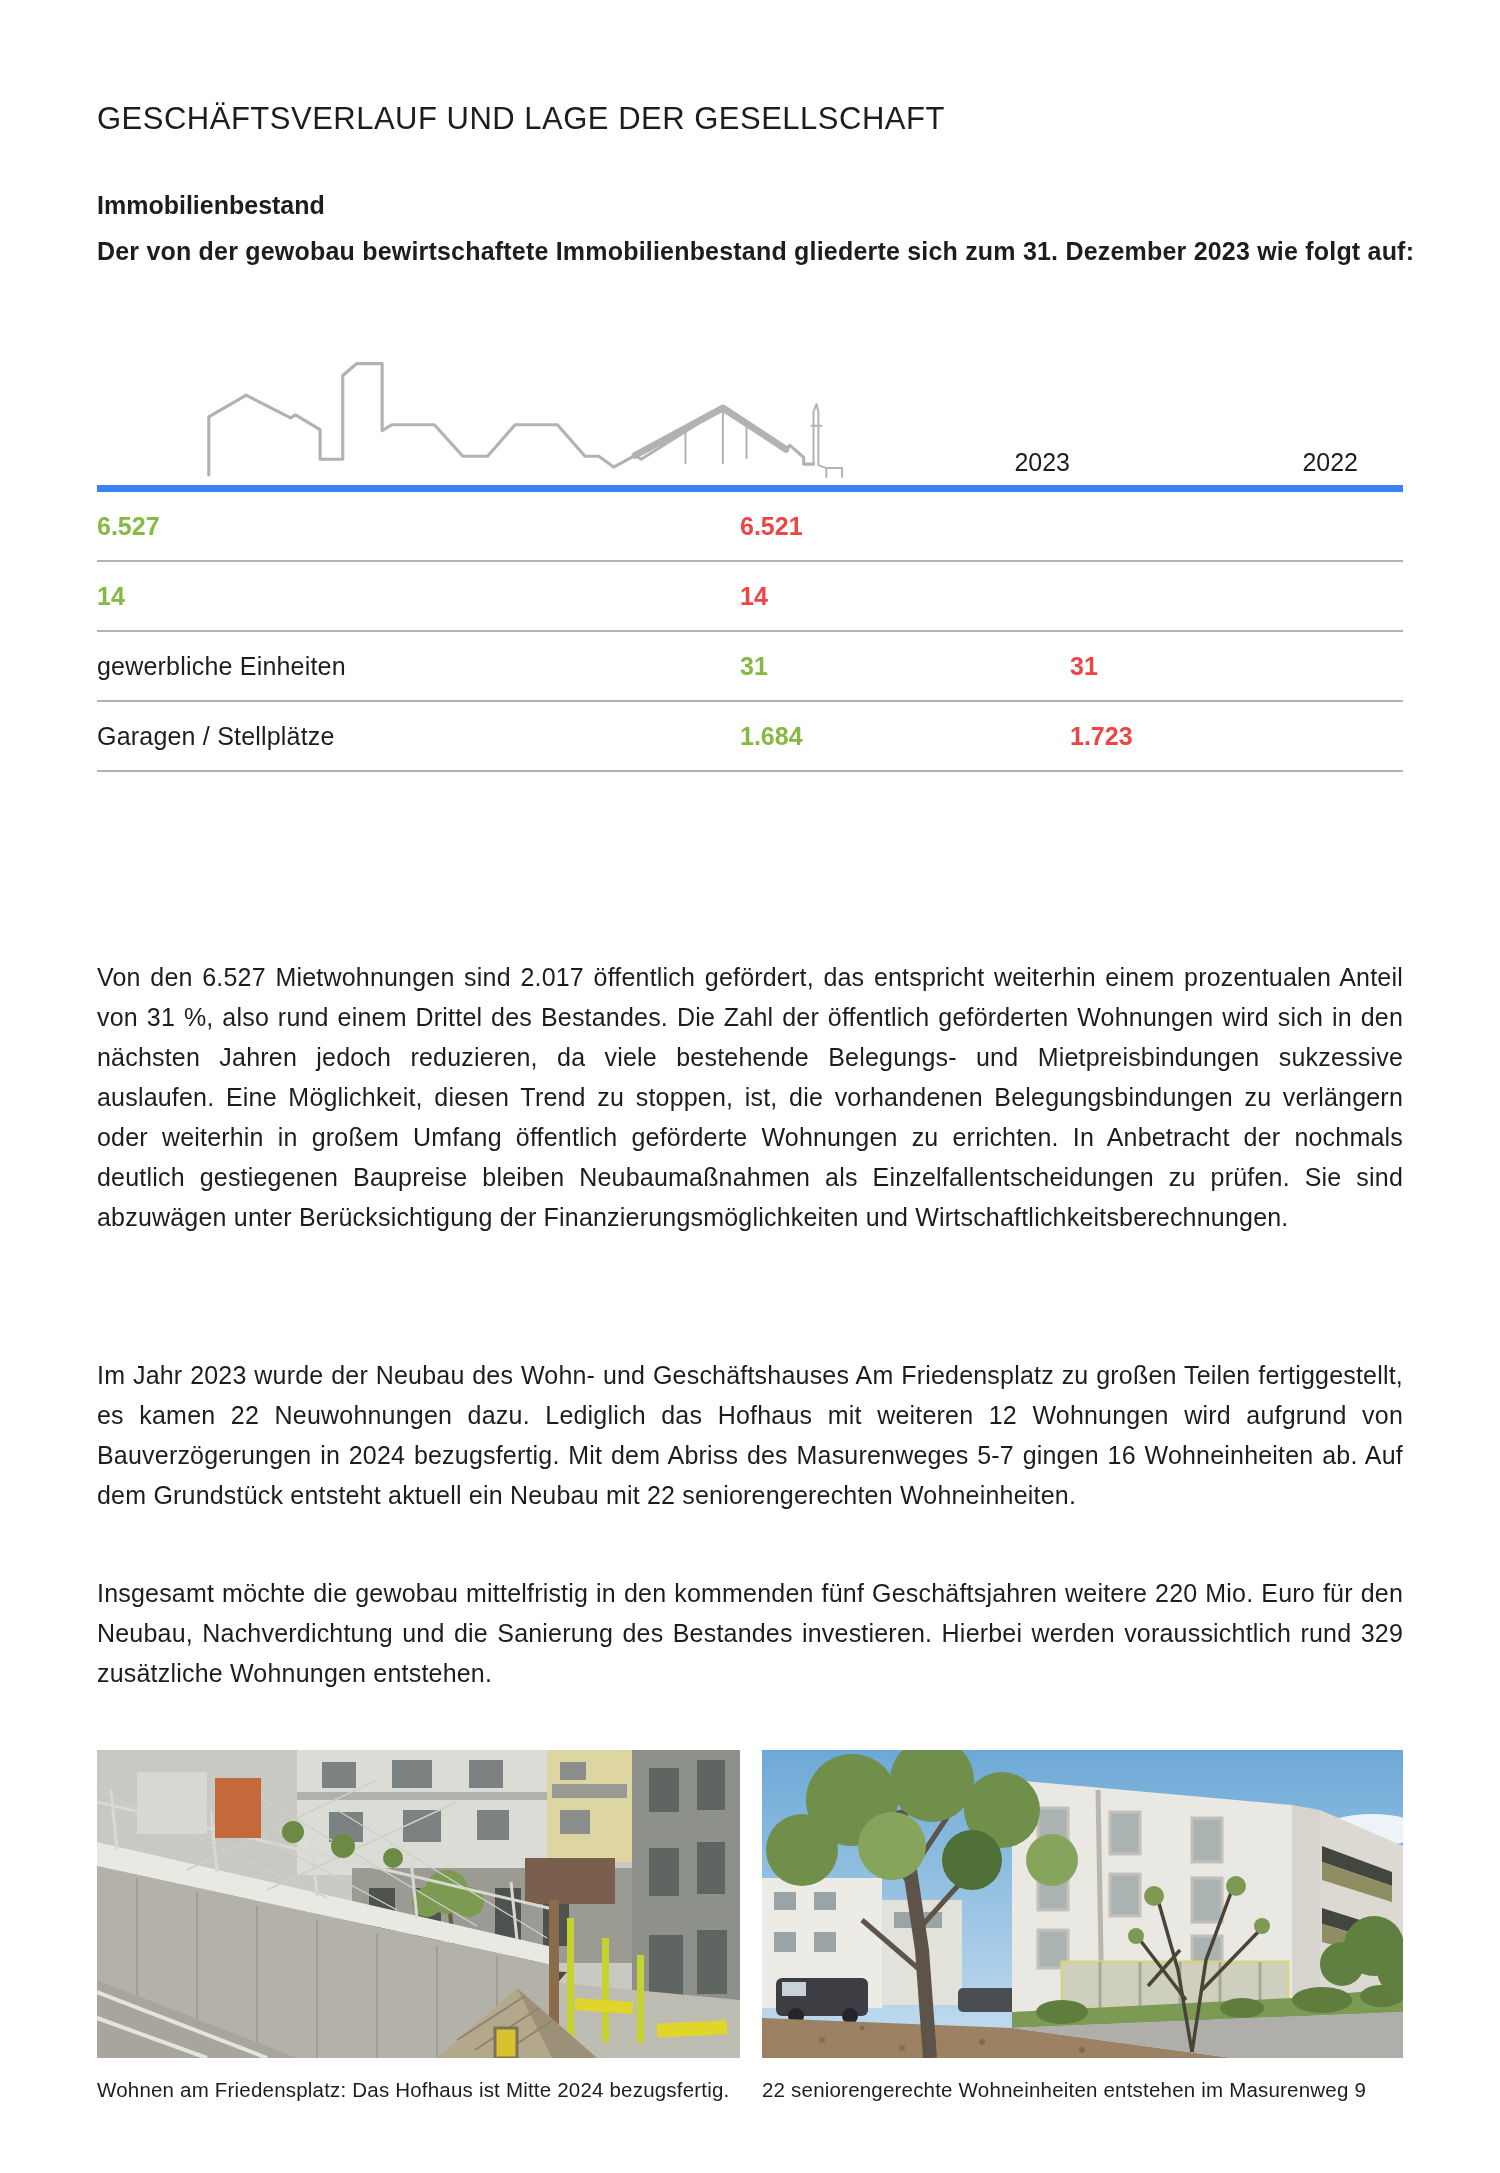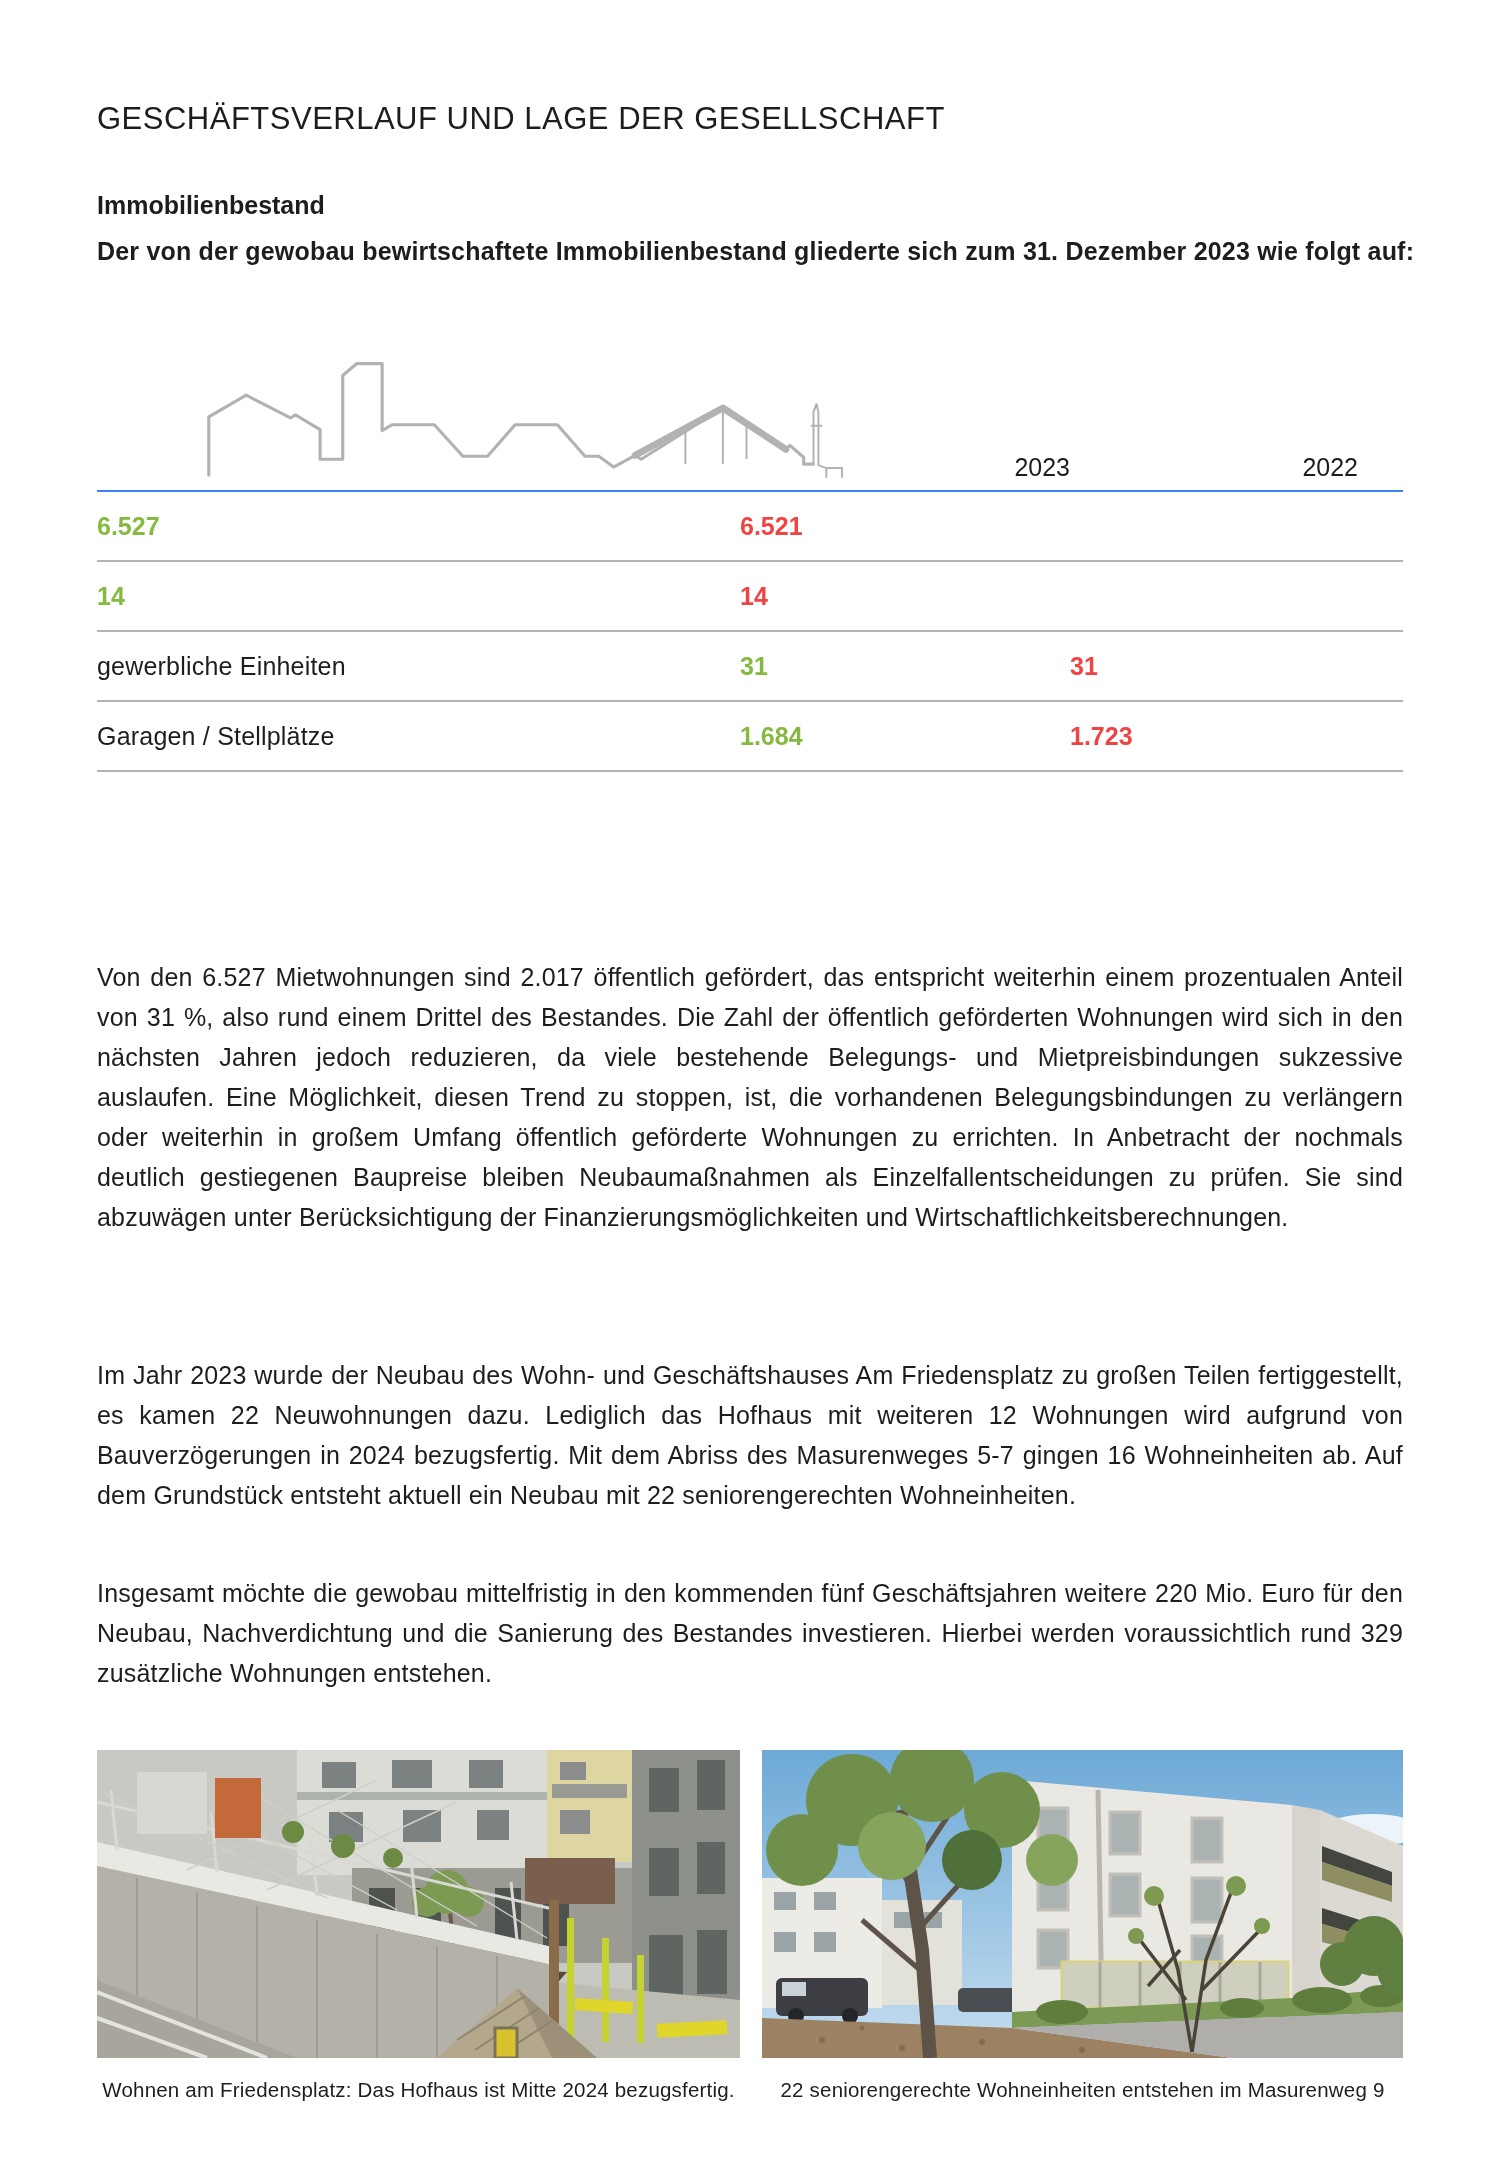--- a/index.html
+++ b/index.html
@@ -30,21 +30,21 @@
 
   
   .skyline{left:195px;top:338px;}
 
   
   .table{left:97px;top:440px;width:1306px;}
   .thead{
     display:grid;grid-template-columns:643px 330px 288px;
     padding-right:45px;box-sizing:border-box;
     align-items:end;height:52px;
-    border-bottom:2px solid #3b82f6;
+    border-bottom:7px solid #3b82f6;
   }
   .thead .year{
     text-align:right;font-size:25px;font-weight:400;padding-bottom:8px;
   }
   .trow{
     display:grid;grid-template-columns:643px 330px 288px;
     padding-right:45px;box-sizing:border-box;
     align-items:center;height:70px;
     border-bottom:2px solid #b2b2b2;
   }
@@ -62,21 +62,21 @@
   .para1{top:932px;}
   .para2{top:1330px;}
   .para3{top:1548px;}
 
   
   .figure{top:1750px;}
   .fig-left{left:97px;width:643px;}
   .fig-right{left:762px;width:641px;}
   .photo{display:block;width:100%;height:308px;}
   .caption{
-    margin-top:20px;font-size:20.5px;letter-spacing:.2px;color:#1d1d1b;text-align:center;
+    margin-top:20px;font-size:20.5px;letter-spacing:.2px;color:#1d1d1b;
   }
 </style>
 </head>
 <body>
 
 <div class="page">
 
   <h1 class="abs title">GESCHÄFTSVERLAUF UND LAGE DER GESELLSCHAFT</h1>
 
   <h2 class="abs section-heading">Immobilienbestand</h2>

